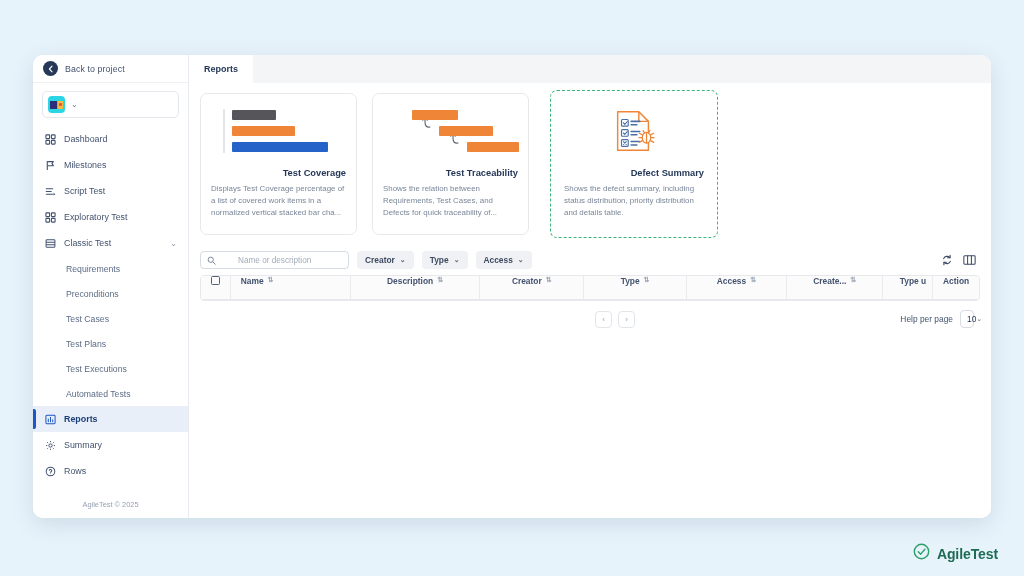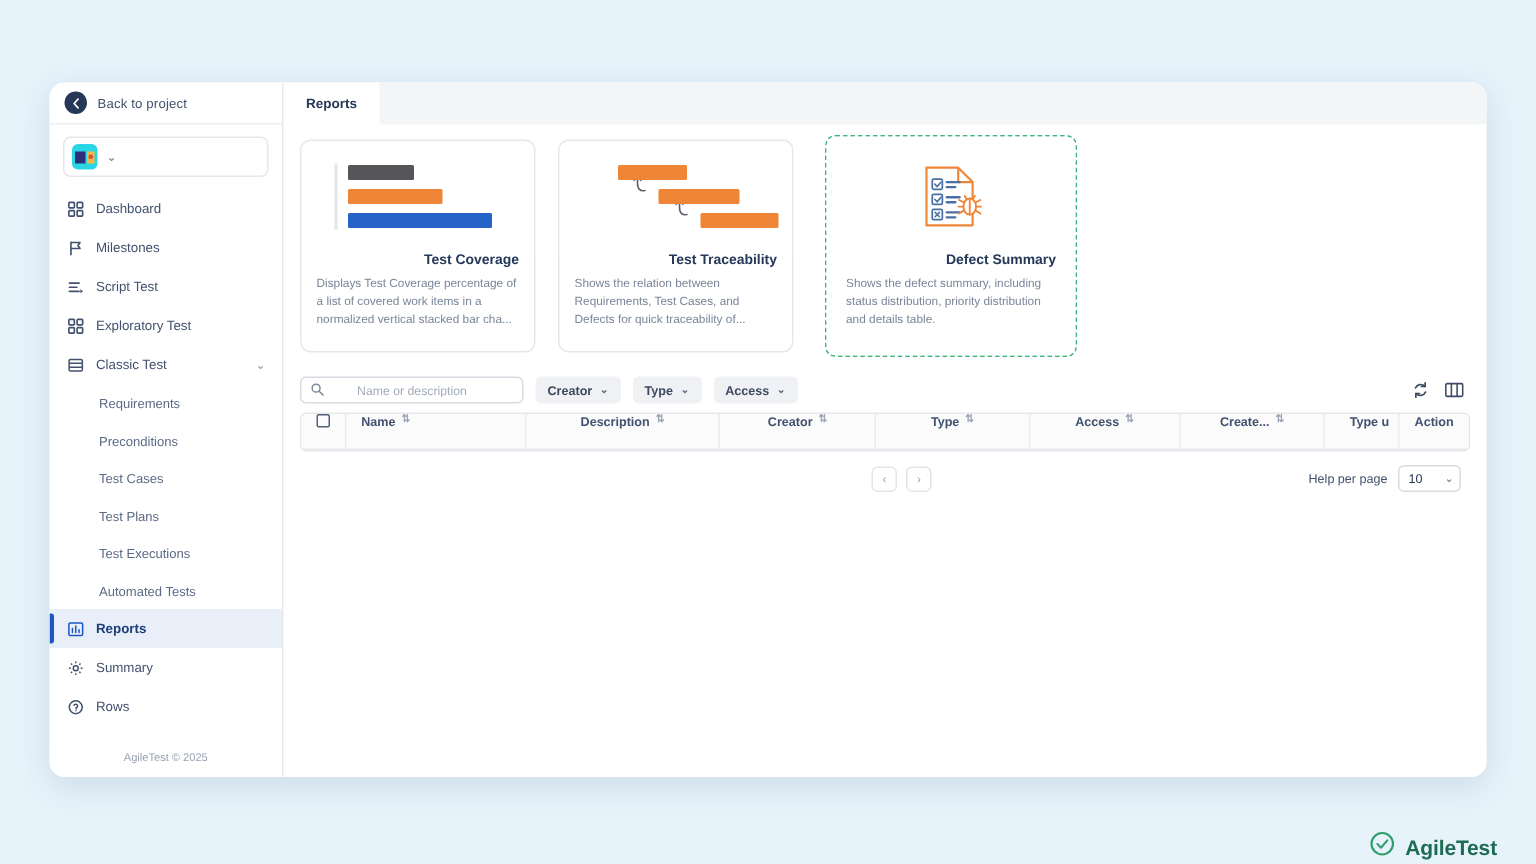--- a/index.html
+++ b/index.html
@@ -178,29 +178,29 @@
   .pager { display: flex; align-items: center; padding: 9px 6px 0 0; }
   .pg-left { display: flex; gap: 6px; margin: 0 auto; padding-left: 130px; }
   .pg-btn {
     width: 17px; height: 17px; border: 1px solid #e2e5ea; border-radius: 4px;
     display: flex; align-items: center; justify-content: center;
     font-size: 8px; color: #9aa4b4; background: #fff;
   }
   .pg-right { display: flex; align-items: center; gap: 7px; }
   .pg-label { font-size: 8.4px; color: #42526e; }
   .pg-select {
-    width: 42px; height: 18px; border: 1px solid #d7dbe2; border-radius: 4px;
+    width: 14px; height: 18px; border: 1px solid #d7dbe2; border-radius: 4px;
     display: flex; align-items: center; justify-content: space-between;
     padding: 0 4px 0 6px; font-size: 8.4px; color: #253858;
   }
   .pg-select .cc { font-size: 7px; color: #5e6c84; }
 
   
   .brand {
-    position: absolute; right: 26px; bottom: 0;
+    position: absolute; right: 26px; bottom: 12px;
     display: flex; align-items: center; gap: 7px;
   }
   .brand-text { font-size: 14px; font-weight: 700; color: #1d6b52; letter-spacing: -.1px; }
 </style>
 </head>
 <body>
 
 <div class="page">
 
   <div class="app">

